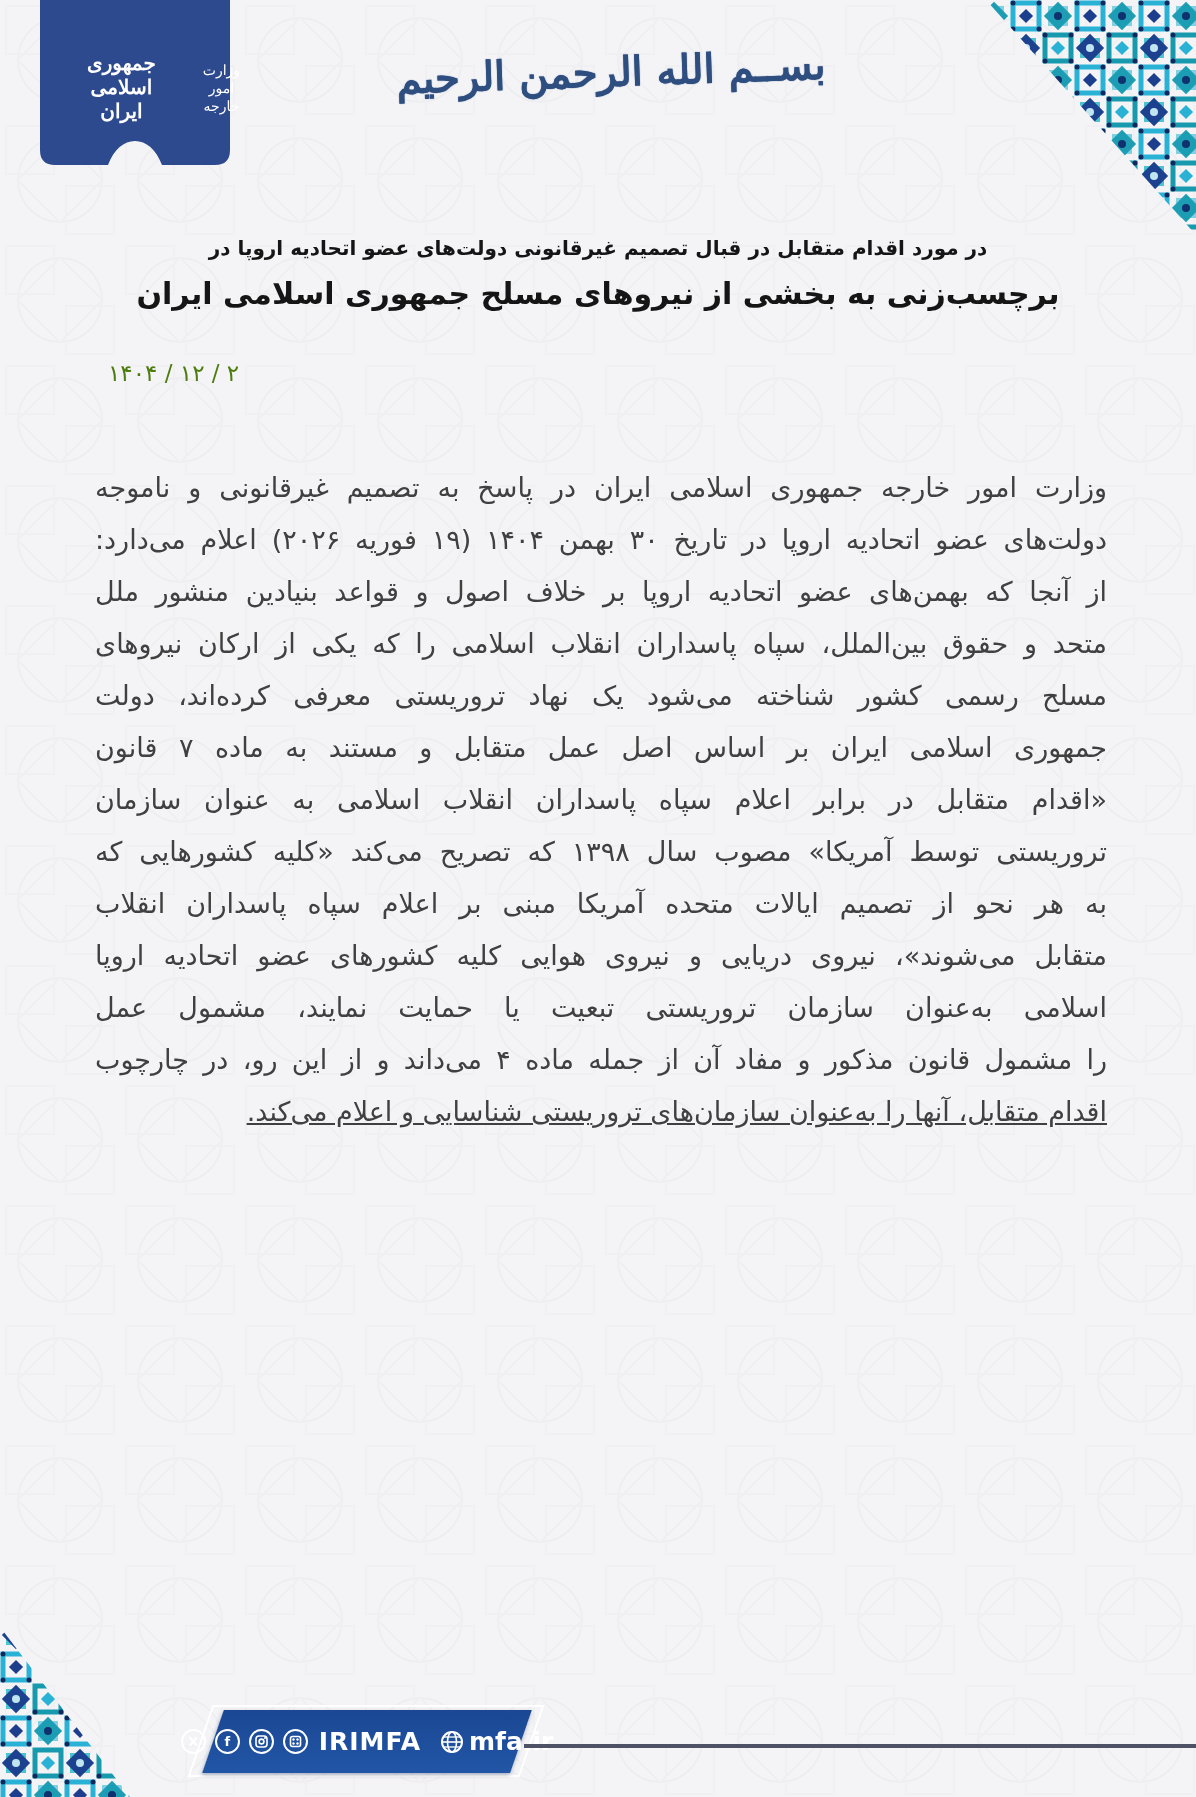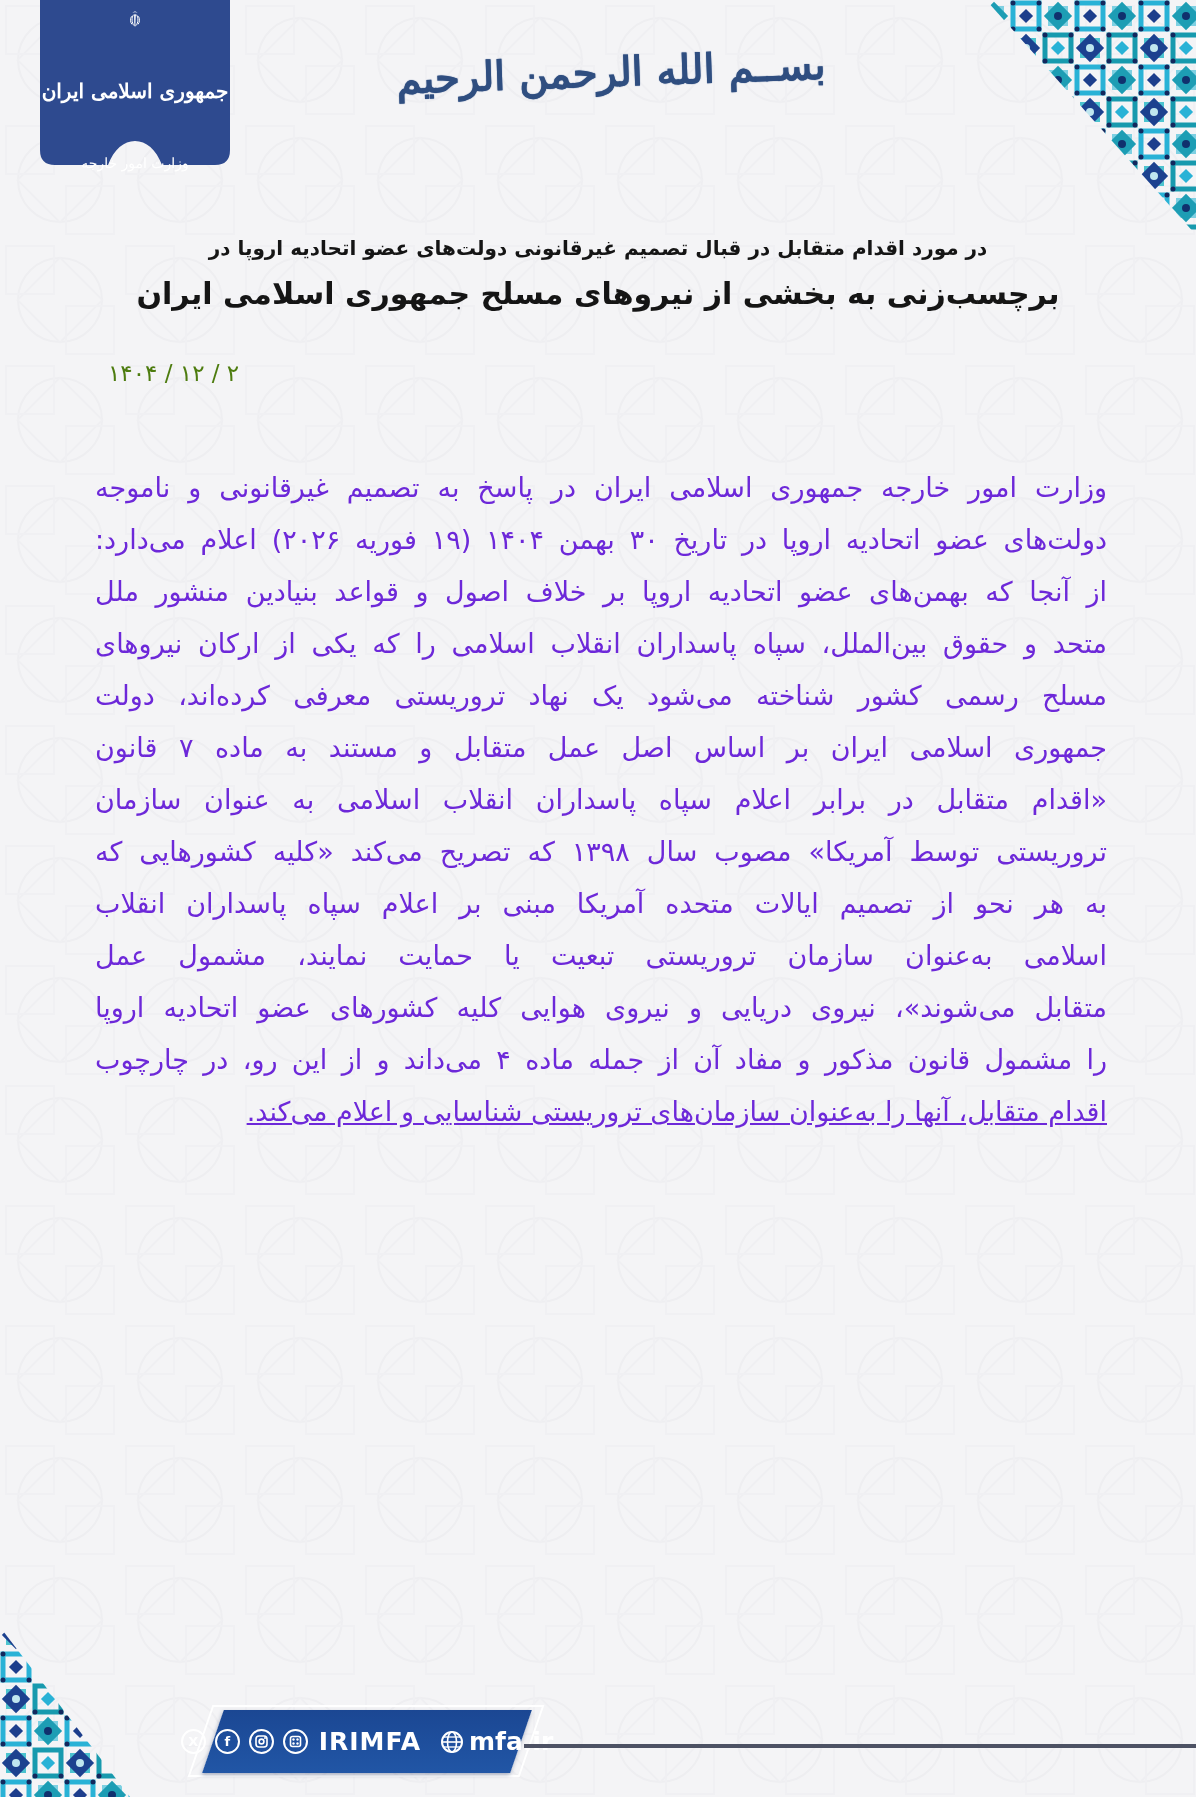--- a/index.html
+++ b/index.html
@@ -10,21 +10,21 @@
     overflow:hidden;
     font-family:"DejaVu Sans", sans-serif;
     color:#1f1f1f;
   }
   .layer{position:absolute;inset:0;}
   
   .badge{
     position:absolute;left:40px;top:0;width:190px;height:172px;
   }
   .badge-content{
-    position:absolute;inset:0;display:flex;flex-direction:column;
+    position:absolute;inset:0;display:flex;
     align-items:center;justify-content:flex-start;color:#fff;text-align:center;gap:47px;
   }
   .badge-emblem{margin-top:10px;width:74px;height:78px;}
   .badge-org{
     font-size:20px;line-height:24px;margin-top:2px;
     font-family:"DejaVu Serif", serif;font-weight:bold;direction:rtl;
   }
   .badge-dept{
     font-size:14px;line-height:18px;margin-top:4px;
     font-family:"DejaVu Serif", serif;direction:rtl;
@@ -46,21 +46,21 @@
   .title-l2{font-size:20px;line-height:45px;}
   .title-l3{font-size:30px;line-height:45px;}
   
   .date-line{
     position:absolute;left:108px;top:360px;
     direction:ltr;font-size:23px;letter-spacing:9px;color:#4d7c0f;
   }
   
   .body-block{
     position:absolute;left:95px;top:462px;width:1012px;
-    direction:rtl;font-size:27px;color:#6d28d9;
+    direction:rtl;font-size:27px;color:#404040;
   }
   .bline{
     height:52px;line-height:52px;
     text-align:justify;text-align-last:justify;
     white-space:nowrap;
   }
   .bline.p-end{text-align:left;text-align-last:right;text-decoration:underline;}
   
   .banner-echo{
     position:absolute;left:200px;top:1705px;width:332px;height:72px;
@@ -191,22 +191,22 @@
   <div class="body-block">
     <div class="bline">وزارت امور خارجه جمهوری اسلامی ایران در پاسخ به تصمیم غیرقانونی و ناموجه</div>
     <div class="bline">دولت‌های عضو اتحادیه اروپا در تاریخ ۳۰ بهمن ۱۴۰۴ (۱۹ فوریه ۲۰۲۶) اعلام می‌دارد:</div>
     <div class="bline">از آنجا که بهمن‌های عضو اتحادیه اروپا بر خلاف اصول و قواعد بنیادین منشور ملل</div>
     <div class="bline">متحد و حقوق بین‌الملل، سپاه پاسداران انقلاب اسلامی را که یکی از ارکان نیروهای</div>
     <div class="bline">مسلح رسمی کشور شناخته می‌شود یک نهاد تروریستی معرفی کرده‌اند، دولت</div>
     <div class="bline">جمهوری اسلامی ایران بر اساس اصل عمل متقابل و مستند به ماده ۷ قانون</div>
     <div class="bline">«اقدام متقابل در برابر اعلام سپاه پاسداران انقلاب اسلامی به عنوان سازمان</div>
     <div class="bline">تروریستی توسط آمریکا» مصوب سال ۱۳۹۸ که تصریح می‌کند «کلیه کشورهایی که</div>
     <div class="bline">به هر نحو از تصمیم ایالات متحده آمریکا مبنی بر اعلام سپاه پاسداران انقلاب</div>
+    <div class="bline">متقابل می‌شوند»، نیروی دریایی و نیروی هوایی کلیه کشورهای عضو اتحادیه اروپا</div>
     <div class="bline">اسلامی به‌عنوان سازمان تروریستی تبعیت یا حمایت نمایند، مشمول عمل</div>
-    <div class="bline">متقابل می‌شوند»، نیروی دریایی و نیروی هوایی کلیه کشورهای عضو اتحادیه اروپا</div>
     <div class="bline">را مشمول قانون مذکور و مفاد آن از جمله ماده ۴ می‌داند و از این رو، در چارچوب</div>
     <div class="bline p-end">اقدام متقابل، آنها را به‌عنوان سازمان‌های تروریستی شناسایی و اعلام می‌کند.</div>
   </div>
 
   <div class="banner-echo"></div>
   <div class="footer-banner">
     <div class="banner-inner">
       <span class="soc">X</span>
       <span class="soc">f</span>
       <span class="soc">

